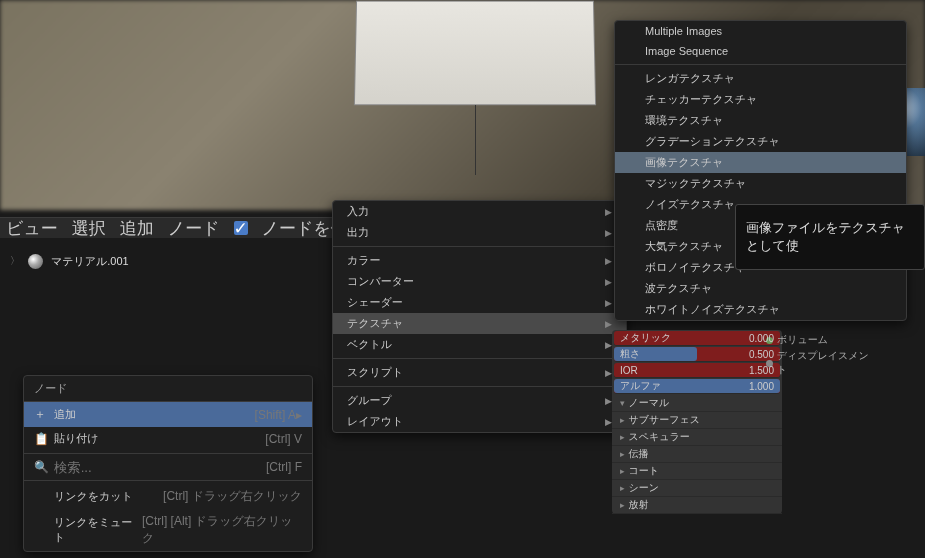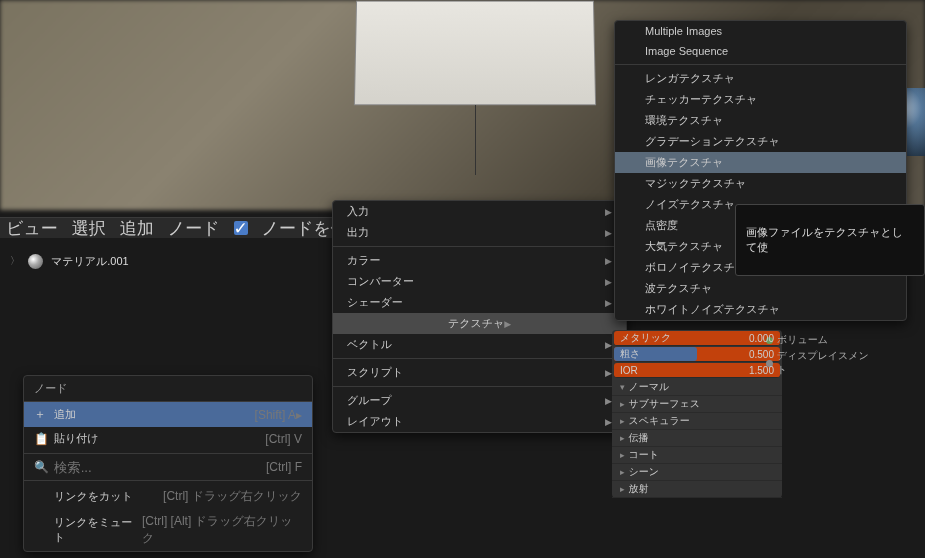--- a/index.html
+++ b/index.html
@@ -24,31 +24,31 @@
 .context-menu .item.highlighted { background: #4a6a9a; }
 .context-menu .sep { height: 1px; background: #3a3a3a; margin: 3px 0; }
 .context-menu .icon { width: 14px; font-size: 12px; margin-right: 6px; }
 
 .node-menu { left: 23px; top: 375px; width: 290px; }
 .node-menu .label-row { display: flex; align-items: center; }
 
 .category-menu { left: 332px; top: 200px; width: 295px; }
 .category-menu .item { padding: 3px 14px; }
 .category-menu .item .arrow { color: #888; font-size: 9px; }
-.category-menu .item.selected { background: #4a4a4a; justify-content: center; }
+.category-menu .item.selected { background: #4a4a4a; }
 
 .texture-menu { left: 614px; top: 20px; width: 293px; }
 .texture-menu .item { padding: 3px 30px; }
 .texture-menu .item.highlighted { background: #5a6a7a; }
 
-.tooltip { position: absolute; left: 735px; top: 204px; background: #111; border: 1px solid #444; border-radius: 3px; padding: 20px 10px; font-size: 11px; color: #ddd; z-index: 100; }
+.tooltip { position: absolute; left: 735px; top: 204px; background: #111; border: 1px solid #444; border-radius: 3px; padding: 14px 10px; font-size: 13px; color: #ddd; z-index: 100; }
 
 .node-panel { position: absolute; left: 612px; top: 330px; width: 170px; background: #333; border-radius: 4px; font-size: 10px; }
 .node-panel .row { display: flex; align-items: center; padding: 1px 8px; min-height: 15px; border-bottom: 1px solid #2a2a2a; }
-.node-panel .row.slider { background: #c2410c; border-radius: 3px; margin: 1px 2px; padding: 0 6px; justify-content: space-between; position: relative; }
+.node-panel .row.slider { background: #7f1d1d; border-radius: 3px; margin: 1px 2px; padding: 0 6px; justify-content: space-between; position: relative; }
 .node-panel .row.slider .fill { position: absolute; left: 0; top: 0; bottom: 0; background: #4a6a9a; border-radius: 3px; }
 .node-panel .row.slider span { position: relative; z-index: 1; }
 .node-panel .expand { color: #888; margin-right: 4px; font-size: 9px; }
 
 .output-panel { position: absolute; left: 760px; top: 332px; width: 120px; font-size: 10px; }
 .output-panel .row { display: flex; align-items: center; padding: 1px 6px; min-height: 15px; gap: 4px; color: #aaa; }
 .dot { width: 7px; height: 7px; border-radius: 50%; }
 .dot-green { background: #6a9a5a; }
 .dot-gray { background: #888; }
 
@@ -191,20 +191,25 @@
     </div>
   <div class="row slider">
       <div class="fill" style="width:50%"></div>
       <span>粗さ</span>
       <span>0.500</span>
     </div>
   <div class="row slider">
       <span>IOR</span>
       <span>1.500</span>
     </div>
+  <div class="row slider">
+      <div class="fill" style="width:100%"></div>
+      <span>アルファ</span>
+      <span>1.000</span>
+    </div>
   <div class="row">
       <span class="expand">▾</span>
       <span>ノーマル</span>
     </div>
   <div class="row">
       <span class="expand">▸</span>
       <span>サブサーフェス</span>
     </div>
   <div class="row">
       <span class="expand">▸</span>

